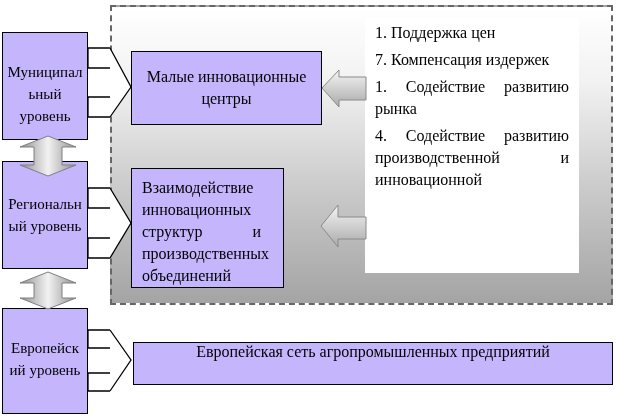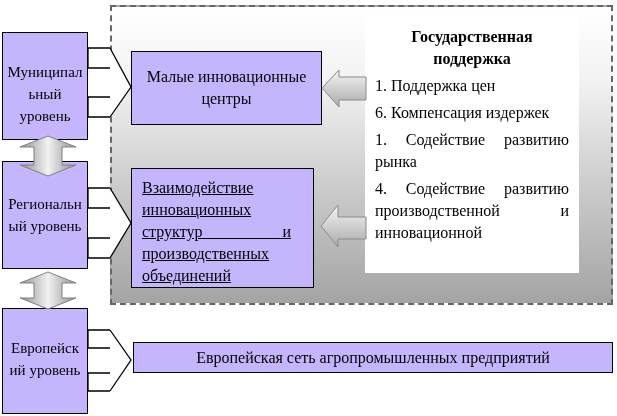--- a/index.html
+++ b/index.html
@@ -20,38 +20,37 @@
     left:110px; top:5px; width:503px; height:300px;
     border:2px dashed #666666;
     background:linear-gradient(180deg, #ffffff 0%, #f2f2f2 25%, #cccccc 60%, #a4a4a4 100%);
   }
   .mic {
     left:131px; top:51px; width:191px; height:74px;
     display:flex; align-items:center; justify-content:center;
     text-align:center; font-size:16px; line-height:22px; white-space:pre-line;
   }
   .vz {
-    left:131px; top:168px; width:183px; height:120px;
+    left:131px; top:168px; width:153px; height:120px;
     font-size:16px; line-height:22px; text-align:justify;
     padding:8px 22px 16px 10px;
-    text-decoration:underline;
   }
   .support {
     position:absolute; left:365px; top:17px; width:214px; height:256px;
     background:#ffffff; box-sizing:border-box; padding:0 10px;
     font-size:16px; line-height:22px;
   }
   .support-title {
     font-weight:bold; text-align:center; white-space:pre-line;
     margin-top:9px;
   }
   .support-item { margin-top:5px; text-align:justify; }
   .netbox {
-    left:133px; top:342px; width:480px; height:31px;
-    display:flex; align-items:center; justify-content:center;
+    left:133px; top:342px; width:480px; height:43px;
+    display:flex; justify-content:center;
     text-align:center; font-size:16px;
   }
   svg.overlay { position:absolute; left:0; top:0; pointer-events:none; }
 </style>
 </head>
 <body>
 
 <div class="stage">
 
   <div class="zone"></div>
@@ -73,24 +72,22 @@
   <div class="box mic">
     <span>Малые инновационные
 центры</span>
   </div>
 
   <div class="box vz">
     <span>Взаимодействие инновационных структур и производственных объединений</span>
   </div>
 
   <div class="support">
-    <div class="support-title">Государственная
-поддержка</div>
     <div class="support-item">1. Поддержка цен</div>
-    <div class="support-item">6. Компенсация издержек</div>
+    <div class="support-item">7. Компенсация издержек</div>
     <div class="support-item">1. Содействие развитию рынка</div>
     <div class="support-item">4. Содействие развитию производственной и инновационной</div>
   </div>
 
   <div class="box netbox">
     <span>Европейская сеть агропромышленных предприятий</span>
   </div>
 
   <svg class="overlay" width="617" height="416" viewBox="0 0 617 416">
     <defs>

